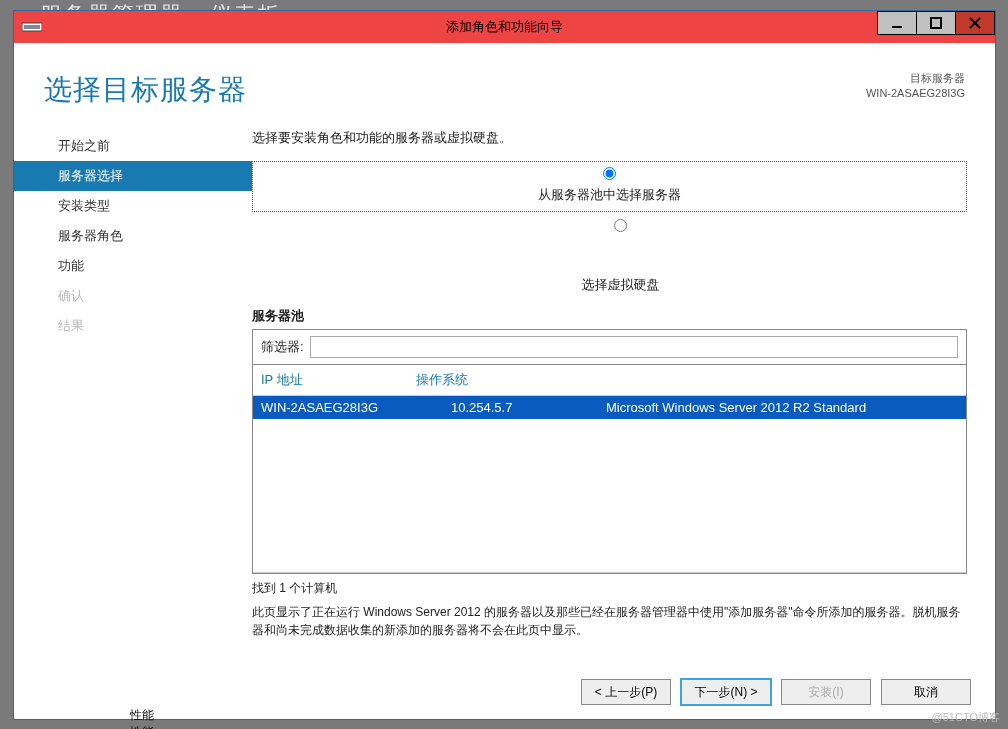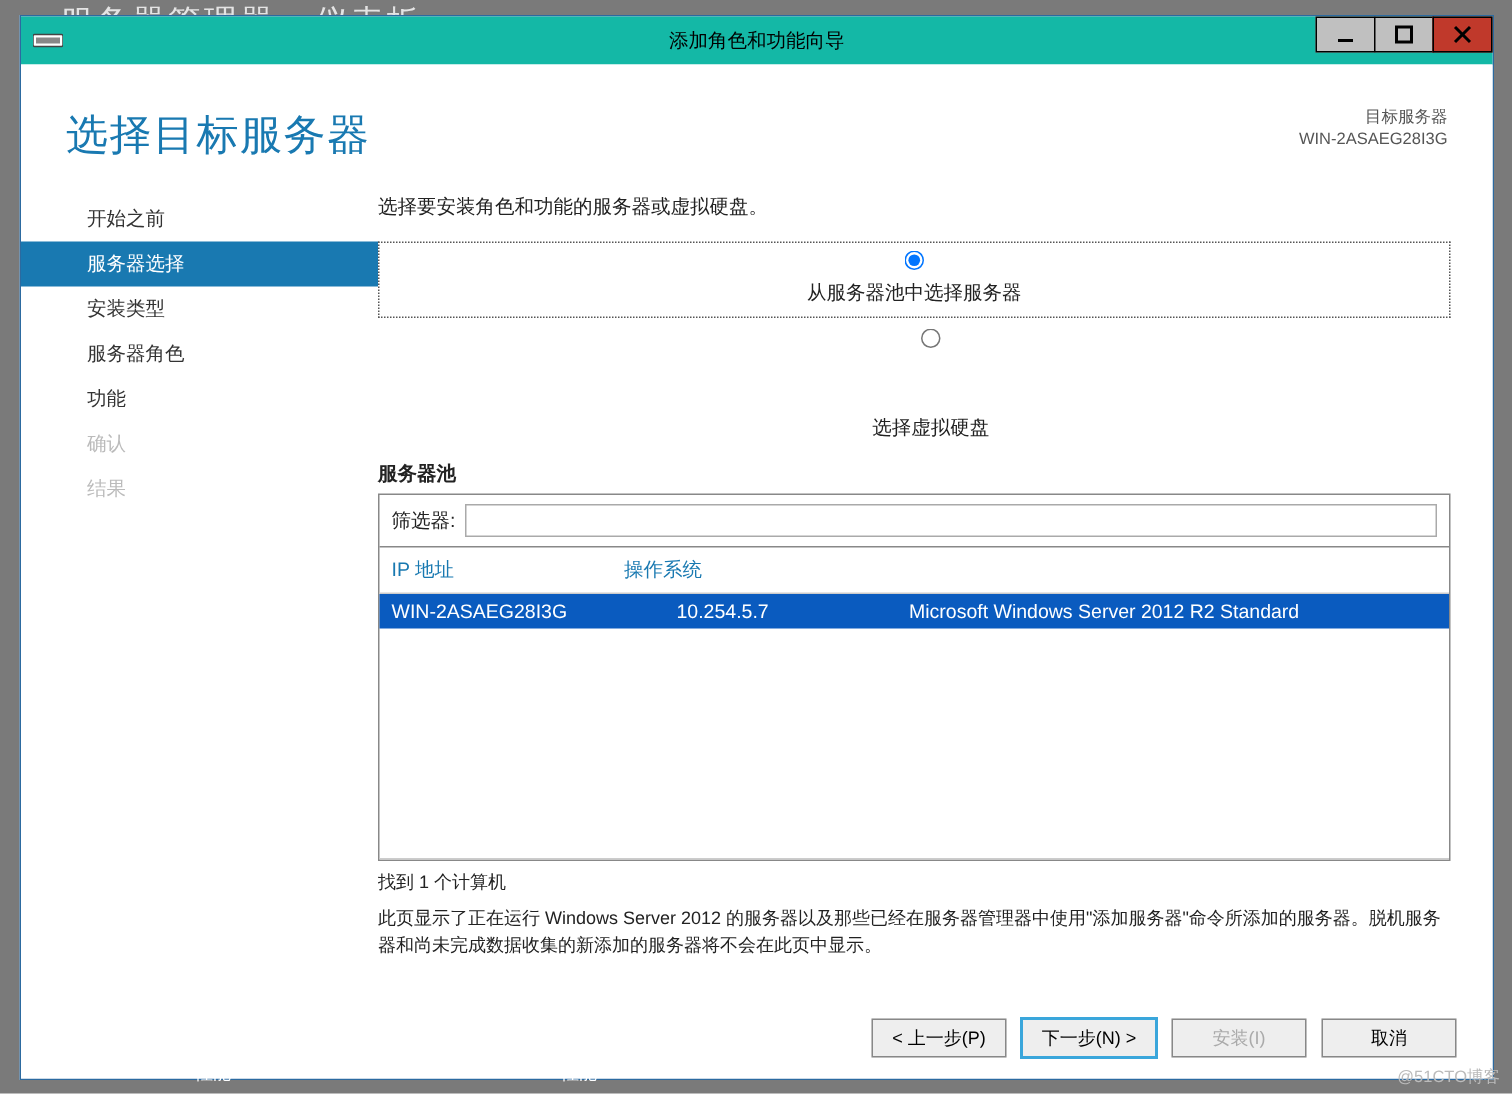--- a/index.html
+++ b/index.html
@@ -1,19 +1,19 @@
 <!DOCTYPE html>
 <html><head>
   <meta charset="utf-8">
   <style>
     * { box-sizing: border-box; margin: 0; padding: 0; font-family: "Microsoft YaHei", "Segoe UI", sans-serif; }
     body { background: #7a7a7a; width: 1008px; height: 729px; overflow: hidden; position: relative; }
     .bg-fragment { position:absolute; top:0; left:40px; color:#fff; font-size:22px; letter-spacing:2px; opacity:.8; }
     .window { position: absolute; top: 10px; left: 13px; width: 983px; height: 710px; background: #fff; border: 1px solid #2c6aa0; }
-    .titlebar { height: 32px; background: #14b8a6; display:flex; align-items:center; position:relative; }
+    .titlebar { height: 32px; background: #ef4444; display:flex; align-items:center; position:relative; }
     .titlebar-icon { width:20px; height:14px; margin-left:8px; }
     .titlebar-icon svg { width:100%; height:100%; display:block; }
     .titlebar-text { position:absolute; left:0; right:0; text-align:center; color:#000; font-size:13px; }
     .winbtns { position:absolute; right:0; top:0; display:flex; }
     .winbtn { width:40px; height:24px; border:1px solid #000; display:flex; align-items:center; justify-content:center; background:#c0c0c0; margin-left:-1px;}
     .winbtn.min{ background:#c0c0c0; }
     .winbtn.max{ background:#c0c0c0; }
     .winbtn.close{ background:#c0392b; }
     .winbtn svg{width:14px;height:14px;}
     .content { position:absolute; top:32px; left:0; right:0; bottom:0; background:#fff; }
@@ -40,21 +40,21 @@
     .col-os{flex:1;}
     .table-body{height:178px; border-top:1px solid #ccc; border-bottom:1px solid #ccc;}
     .table-row{display:flex; padding:4px 8px; background:#0a5bbf; color:#fff; font-size:13px;}
     .found-text{margin-top:6px; font-size:12px;}
     .note-text{margin-top:6px; font-size:12px; line-height:1.5;}
     .footer { position:absolute; bottom:14px; right:24px; display:flex; gap:10px; align-items:center;}
     .btn { min-width:90px; height:26px; border:1px solid #888; background:#eee; font-size:12px; display:flex; align-items:center; justify-content:center; padding:0 10px; cursor:pointer;}
     .btn.disabled{ color:#aaa; }
     .btn.focused{ outline:2px solid #3aa6db; outline-offset:-1px;}
     .watermark{position:absolute; right:8px; bottom:4px; font-size:11px; color:#bbb;}
-    .btm-strip{ position:absolute; bottom:0; left:130px; right:0; height:22px; display:flex; color:#ffffff; font-size:12px;}
+    .btm-strip{ position:absolute; bottom:0; left:130px; right:0; height:22px; display:flex; justify-content:space-between; color:#000000; font-size:12px;flex-direction:column;}
     .btm-strip span{ margin-right:220px;}
   </style>
 </head>
 <body>
 
 <div class="bg-fragment">服务器管理器 · 仪表板</div>
 
 <div class="window">
   <div class="titlebar">
     <span class="titlebar-icon">

